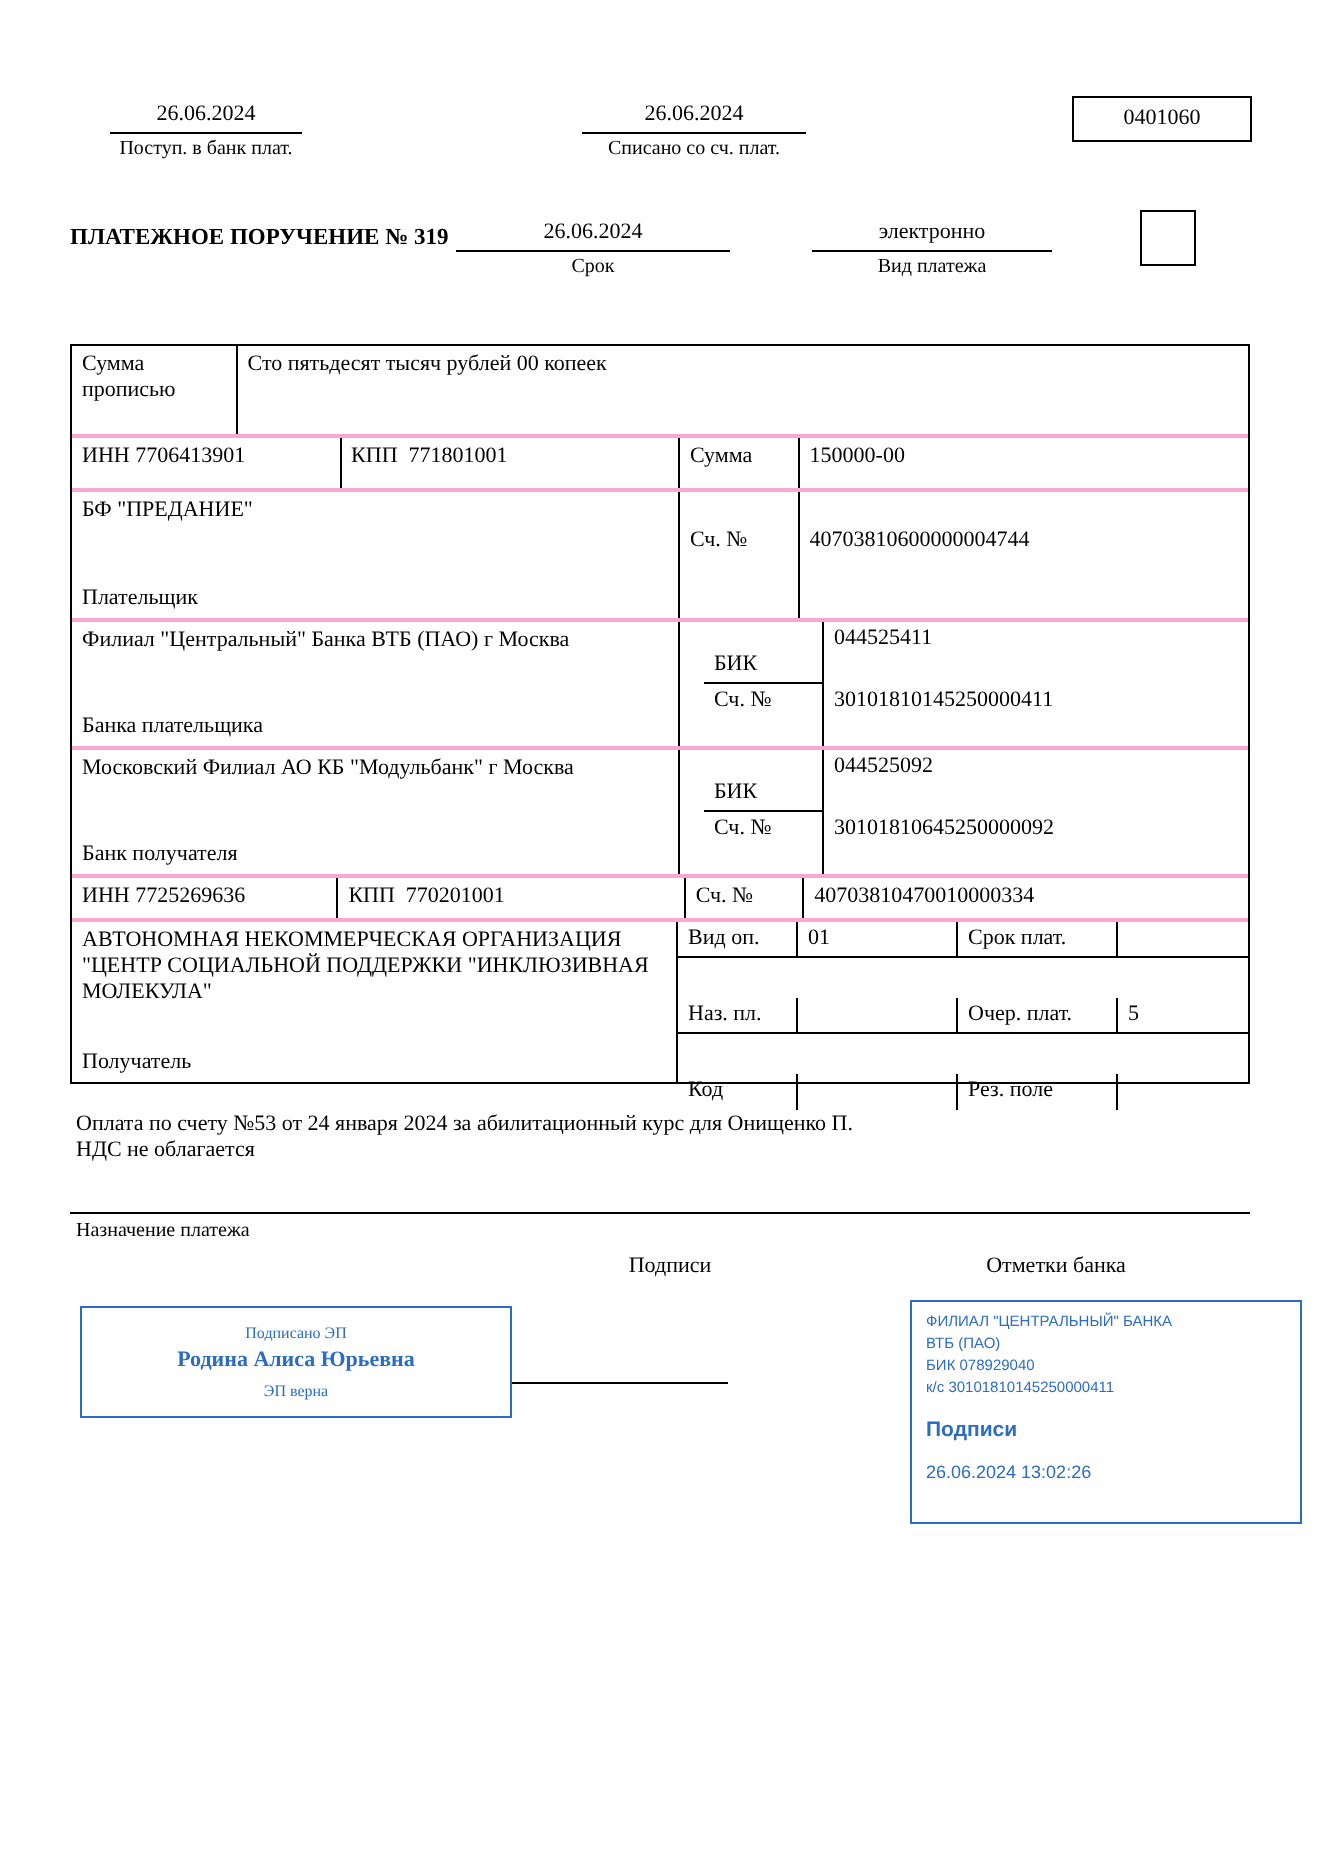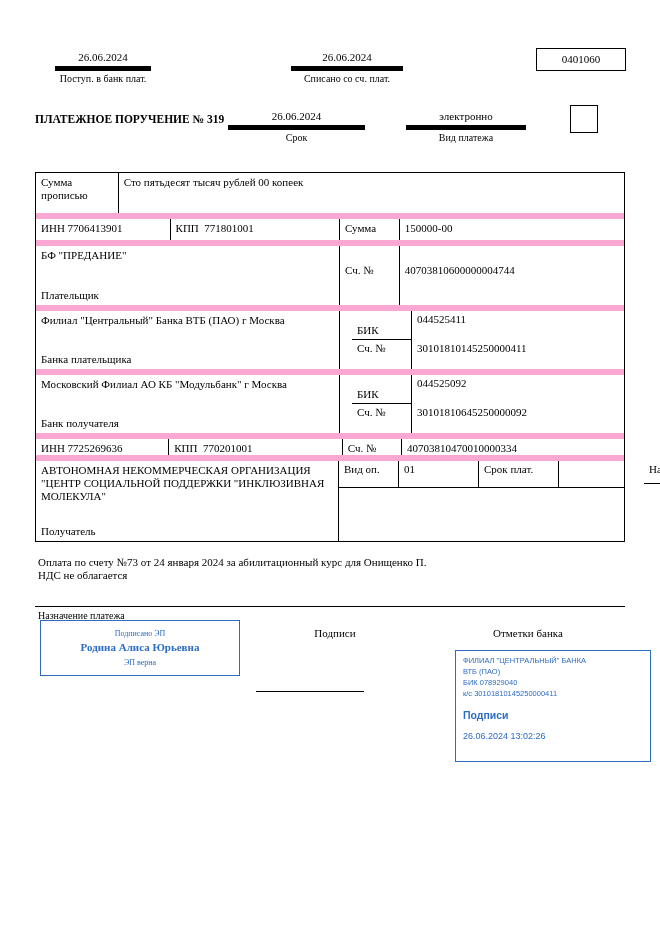--- a/index.html
+++ b/index.html
@@ -7,40 +7,40 @@
   .page {
     position:relative; width:660px; height:933px; background:#ffffff;
     font-family:"Liberation Serif","DejaVu Serif",serif; color:#000;
     font-size:11px; line-height:1.2; overflow:hidden;
   }
   .abs { position:absolute; }
   .center { text-align:center; }
   .small { font-size:10px; }
   .tiny { font-size:8px; }
   .bold { font-weight:bold; }
-  .ul { border-bottom:5px solid #000000; padding-bottom:2px; }
+  .ul { border-bottom:1px solid #000000; padding-bottom:2px; }
   .box { border:1px solid #000; }
 
   
   .paytable { position:absolute; left:35px; top:172px; width:590px; border:1px solid #000; background:#fff; }
-  .trow { display:flex; border-bottom:6px solid #f9a8d4; }
+  .trow { display:flex; border-bottom:2px solid #f9a8d4; }
   .trow.last { border-bottom:none; }
   .tc { padding:3px 5px; overflow:hidden; }
   .br { border-right:1px solid #000; }
   .stack { display:flex; flex-direction:column; }
   .section-label { margin-top:auto; }
   .acc-offset { padding-top:18px; }
 
   .bank-cols { display:flex; flex-direction:column; width:285px; }
   .bank-sub { display:flex; flex:1; }
   .bank-sub-label { width:60px; border-right:1px solid #000; padding:2px 5px;margin-left:12px; }
   .bank-sub-label.first { border-bottom:1px solid #000; display:flex; align-items:flex-end; }
   .bank-sub-value { flex:1; padding:2px 5px; }
 
-  .gcols { display:flex; flex-direction:row; width:285px;gap:20px; }
+  .gcols { display:flex; flex-direction:column; width:285px;gap:20px; }
   .gsub { display:flex; }
   .gsub.bdr { border-bottom:1px solid #000; }
   .gc { padding:2px 5px; overflow:hidden; }
   .w60 { width:60px; } .w80 { width:80px; } .w65 { width:65px; }
 
   
   .stamp { border:1px solid #2b6cc4; color:#2b6cc4; }
   .ep-stamp { display:flex; flex-direction:column; justify-content:center; align-items:center; gap:3px; }
   .bank-stamp { padding:5px 7px; font-size:7.5px; line-height:1.45; font-family:"Liberation Sans","DejaVu Sans",sans-serif; }
   .bank-stamp .status { font-size:10.5px; font-weight:bold; margin-top:8px; }
@@ -165,30 +165,30 @@
           <div class="gc br w60">Код</div>
           <div class="gc br w80"></div>
           <div class="gc br w80">Рез. поле</div>
           <div class="gc w65"></div>
         </div>
       </div>
     </div>
   </div>
 
   <div class="abs" style="left:38px; top:556px; width:584px">
-    <div>Оплата по счету №73 от 24 января 2024 за абилитационный курс для Онищенко П.</div>
+    <div>Оплата по счету №53 от 24 января 2024 за абилитационный курс для Онищенко П.</div>
     <div>НДС не облагается</div>
   </div>
   <div class="abs hline" style="left:35px; top:606px; width:590px"></div>
   <div class="abs small" style="left:38px; top:610px">Назначение платежа</div>
 
   <div class="abs center" style="left:255px; top:627px; width:160px">Подписи</div>
   <div class="abs center" style="left:448px; top:627px; width:160px">Отметки банка</div>
 
-  <div class="abs stamp ep-stamp" style="left:40px; top:620px; width:200px; height:56px">
+  <div class="abs stamp ep-stamp" style="left:40px; top:653px; width:216px; height:56px">
     <div class="tiny">Подписано ЭП</div>
     <div class="bold" style="font-size:11px">Родина Алиса Юрьевна</div>
     <div class="tiny">ЭП верна</div>
   </div>
 
   <div class="abs hline" style="left:256px; top:691px; width:108px"></div>
 
   <div class="abs stamp bank-stamp" style="left:455px; top:650px; width:196px; height:112px">
     <div>ФИЛИАЛ "ЦЕНТРАЛЬНЫЙ" БАНКА</div>
     <div>ВТБ (ПАО)</div>

